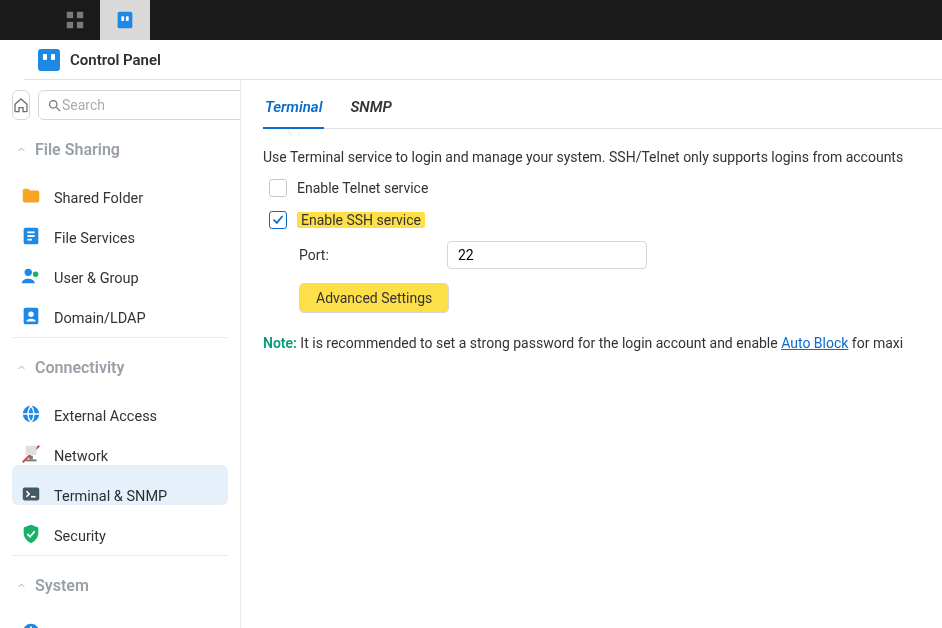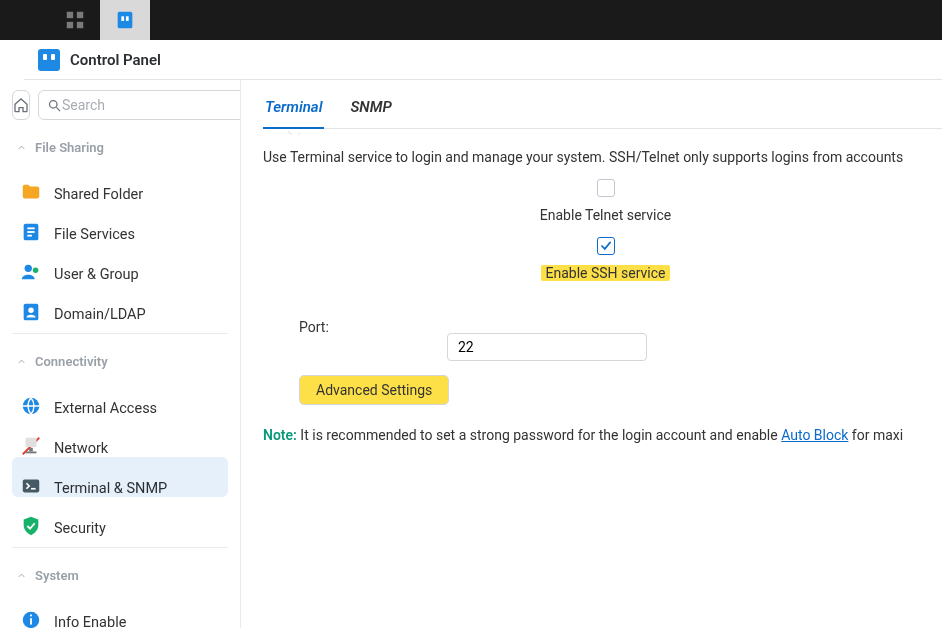--- a/index.html
+++ b/index.html
@@ -12,44 +12,44 @@
     .cp-icon:before, .cp-icon:after { content:""; position:absolute; background:#fff; width:4px; height:6px; top:5px; border-radius:1px; }
     .cp-icon:before { left:5px; }
     .cp-icon:after { right:5px; }
     .main { display:flex; height:548px; }
     .sidebar { width:241px; padding:10px 12px; border-right:1px solid #e8eaec; overflow-y:auto; }
     .topbar-row { display:flex; align-items:center; gap:8px; margin-bottom:10px; }
     .home-box { width:30px; height:30px; border:1px solid #d3d6db; border-radius:6px; display:flex; align-items:center; justify-content:center; }
     .search-box { flex:1; height:30px; border:1px solid #d3d6db; border-radius:6px; display:flex; align-items:center; padding:0 8px; }
     .search-box input { border:none; outline:none; font-size:14px; color:#555; flex:1; background:transparent; }
     .search-box input::placeholder { color:#a9acb3; }
-    .section-title { display:flex; align-items:center; gap:8px; color:#9aa0a8; font-size:13px; font-weight:600; padding:10px 4px 8px; }
+    .section-title { display:flex; align-items:center; gap:8px; color:#9aa0a8; font-size:16px; font-weight:600; padding:10px 4px 8px; }
     .nav-item { display:flex; align-items:flex-end; gap:12px; height:40px; padding:0 8px; border-radius:6px; cursor:pointer; }
     .nav-item.selected { background:#e6f0fb; }
     .nav-item span.label { font-size:14.5px; color:#333; }
     .nav-item.selected span.label { color:#2b2e33; }
     .ic { width:22px; height:22px; flex-shrink:0; }
     .divider { height:1px; background:#e8eaec; margin:10px 0; }
     .content { flex:1; padding:8px 0 0 22px; }
     .tabs { display:flex; gap:24px; border-bottom:1px solid #e0e4e8; padding-bottom:0;font-style:italic; }
     .tab { padding:10px 2px 12px; font-size:15px; font-weight:600; color:#333; cursor:pointer; position:relative; }
     .tab.active { color:#0b6bcb; }
     .tab.active:after { content:""; position:absolute; left:0; right:0; bottom:-1px; height:2px; background:#0b6bcb; }
     .notch { position:absolute; left:50%; bottom:-7px; transform:translateX(-50%); width:12px; height:7px; overflow:hidden; }
     .notch:before { content:""; position:absolute; left:0; top:-6px; width:12px; height:12px; background:#fff; border:1px solid #e0e4e8; transform:rotate(45deg); }
     .pane { padding-top:20px; font-size:14px; color:#333; }
-    .check-row { display:flex; align-items:center; gap:10px; margin:14px 0 12px;flex-direction:column; }
+    .check-row { display:flex; align-items:center; gap:10px; margin:14px 0 12px; }
     .check-row.indent { margin-left:6px; }
     .checkbox { width:18px; height:18px; border:1px solid #c2c7cf; border-radius:3px; display:flex; align-items:center; justify-content:center; background:#fff; }
     .checkbox.checked { border-color:#0b6bcb; }
     .checkbox.checked svg path { stroke:#0b6bcb; }
     .highlight { background:#fde047; padding:0 4px; border-radius:2px; }
     .port-row { display:flex; align-items:center; gap:18px; margin-left:36px; margin-top:10px; }
     .port-row label { width:130px; color:#333; }
-    .port-row input { width:200px; height:28px; border:1px solid #d3d6db; border-radius:4px; padding:0 10px; font-size:14px;margin-top:40px; }
+    .port-row input { width:200px; height:28px; border:1px solid #d3d6db; border-radius:4px; padding:0 10px; font-size:14px; }
     .adv-btn { margin-left:36px; margin-top:14px; height:30px; padding:0 16px; border:1px solid #d3d6db; border-radius:5px; background:#fde047; font-size:14px; color:#333; cursor:pointer; }
     .note { margin-top:22px; font-size:14px; }
     .note b { color:#0a9a7a; font-weight:600; }
     .link { color:#0b6bcb; text-decoration:underline; cursor:pointer; }
     .chev { display:inline-block; }
     .chev svg { display:block; }
   </style>
 </head>
 <body>
 

